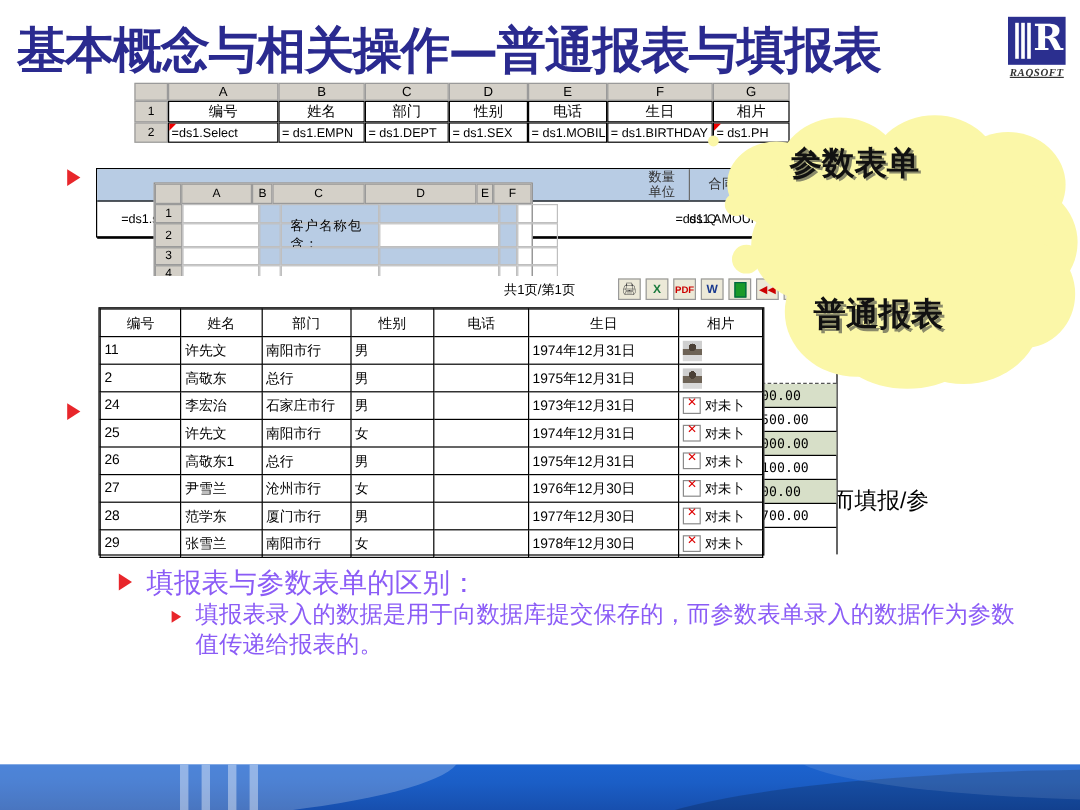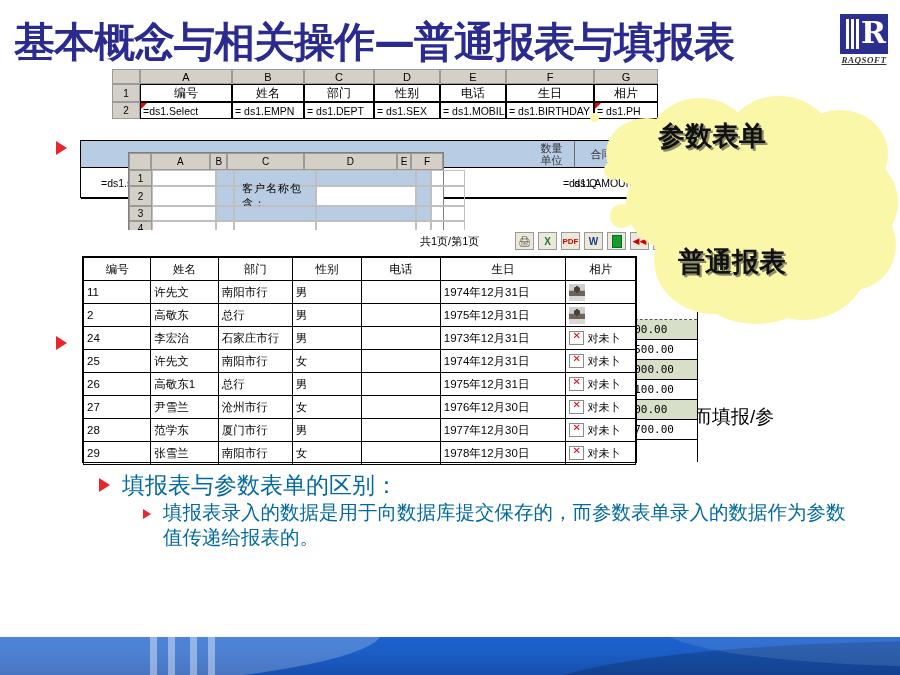--- a/index.html
+++ b/index.html
@@ -125,21 +125,21 @@
   #cloud .puff{position:absolute;background:#fbf7a8;border-radius:50%;}
   #cloud .lbl{position:absolute;font-weight:bold;color:#111;
     font-family:"DejaVu Sans","Liberation Sans",sans-serif;
     text-shadow:2px 2px 0 #8a8a6a;white-space:nowrap;}
   .dot{position:absolute;background:#fbf7a8;border-radius:50%;}
 
   
   .tri{position:absolute;width:0;height:0;border-left:11px solid #e8262b;
     border-top:7px solid transparent;border-bottom:7px solid transparent;}
   .tri.sm{border-left:8px solid #e8262b;border-top:5px solid transparent;border-bottom:5px solid transparent;}
-  .btxt{position:absolute;color:#0369a1;white-space:nowrap;}
+  .btxt{position:absolute;color:#8b5cf6;white-space:nowrap;}
   .lvl1{font-size:23px;}
   .lvl2{font-size:19.5px;line-height:25px;white-space:normal;}
 </style>
 </head>
 <body>
 
 <div class="slide">
 
   <div class="title">基本概念与相关操作—普通报表与填报表</div>
 

